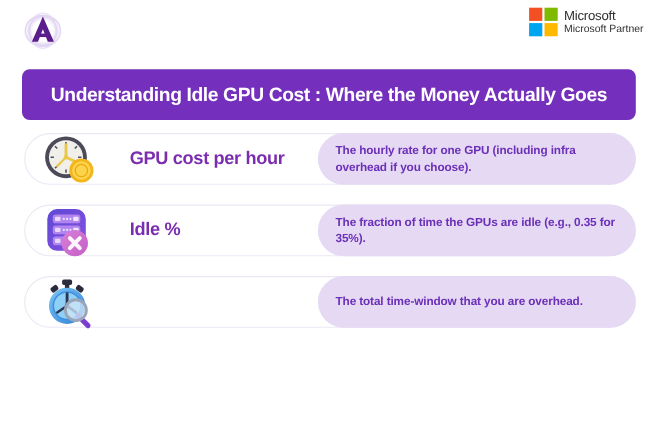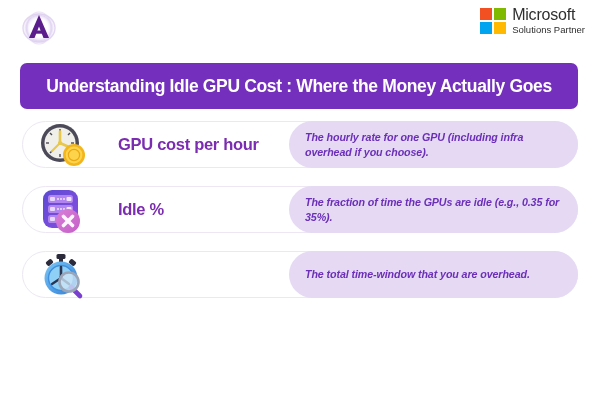--- a/index.html
+++ b/index.html
@@ -45,21 +45,21 @@
     display: grid;
     grid-template-columns: 1fr 1fr;
     grid-template-rows: 1fr 1fr;
     gap: 2px;
   }
   .ms-sq { width: 100%; height: 100%; }
   .ms-words {
     line-height: 1;
   }
   .ms-name {
-    font-size: 16px;
+    font-size: 12px;
     color: #2f2f2f;
     letter-spacing: -0.2px;
     display: block;
     font-weight: 400;
   }
   .ms-sub {
     font-size: 9.5px;
     color: #2f2f2f;
     display: block;
     margin-top: 2px;
@@ -145,21 +145,20 @@
     padding: 0 14px 0 16px;
     display: flex;
     align-items: center;
   }
   .desc-text {
     color: #6B2FB8;
     font-size: 10.7px;
     font-weight: bold;
     line-height: 1.35;
     letter-spacing: -0.1px;
-    font-style: italic;
   }
 </style>
 </head>
 <body>
 
 <div class="topbar">
 
   <div class="brand-logo">
     <svg width="46" height="44" viewBox="0 0 46 44">
       <defs>
@@ -179,21 +178,21 @@
 
   <div class="ms-badge">
     <div class="ms-squares">
       <div class="ms-sq" style="background:#F25022"></div>
       <div class="ms-sq" style="background:#7FBA00"></div>
       <div class="ms-sq" style="background:#00A4EF"></div>
       <div class="ms-sq" style="background:#FFB900"></div>
     </div>
     <div class="ms-words">
       <span class="ms-name">Microsoft</span>
-      <span class="ms-sub">Solutions Partner</span>
+      <span class="ms-sub">Microsoft Partner</span>
     </div>
   </div>
 </div>
 
 <div class="title-banner">
   <span class="title-text">Understanding Idle GPU Cost :  Where the Money Actually Goes</span>
 </div>
 
 <div class="rows">
 

